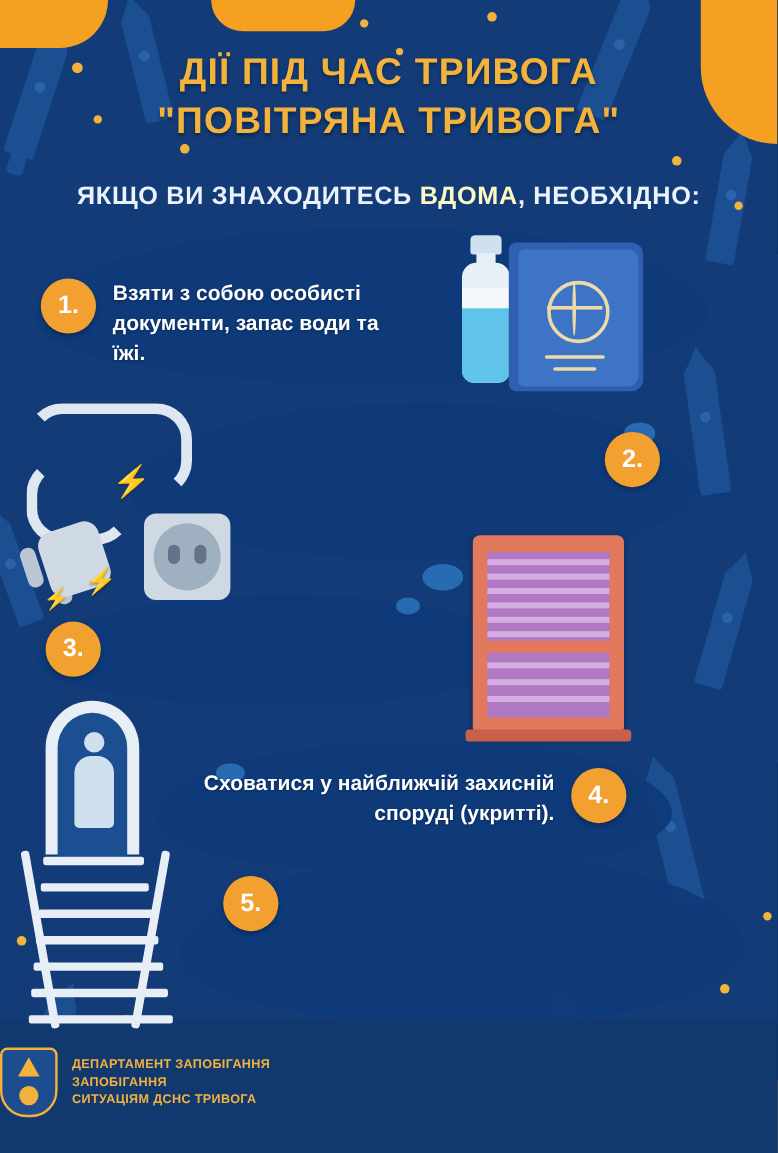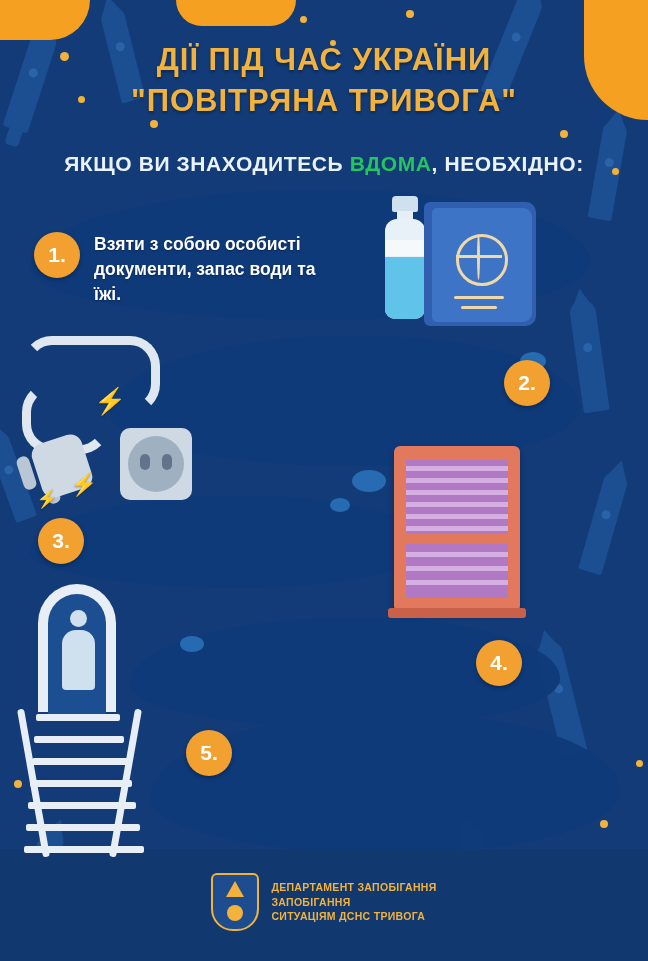--- a/index.html
+++ b/index.html
@@ -94,21 +94,21 @@
   .subtitle {
     position: absolute;
     top: 152px; left: 0; right: 0;
     text-align: center;
     font-size: 21px;
     font-weight: bold;
     color: #eaf2fb;
     letter-spacing: .6px;
     z-index: 6;
   }
-  .subtitle .hl { color: #22c55e; }
+  .subtitle .hl { color: #fef9c3; }
 
   
   .step {
     position: absolute;
     z-index: 7;
     display: flex;
     align-items: flex-start;
     gap: 14px;
   }
   .badge {
@@ -312,21 +312,21 @@
     position: absolute;
     left: 0; right: 0; bottom: 0; height: 112px;
     background: #12396f;
     z-index: 4;
   }
   .logo-wrap {
     position: absolute;
     bottom: 30px; left: 0; right: 0;
     display: flex;
     align-items: center;
-    justify-content: center;
+    justify-content: flex-start;
     gap: 12px;
     z-index: 8;
   }
   .shield {
     width: 44px; height: 54px;
     background: #1d4c8f;
     border: 2px solid #f2b23c;
     border-radius: 6px 6px 22px 22px;
     position: relative;
   }
@@ -426,21 +426,21 @@
     <div class="brush" style="left:130px; top:618px; width:430px; height:110px;"></div>
     <div class="brush" style="left:150px; top:714px; width:470px; height:140px;"></div>
 
     <div class="splash" style="left:352px; top:470px; width:34px; height:22px;"></div>
     <div class="splash" style="left:330px; top:498px; width:20px; height:14px;"></div>
     <div class="splash" style="left:520px; top:352px; width:26px; height:18px;"></div>
     <div class="splash" style="left:180px; top:636px; width:24px; height:16px;"></div>
   </div>
 
   <div class="title-wrap">
-    <div class="title-line">ДІЇ ПІД ЧАС УКРАЇНИ</div>
+    <div class="title-line">ДІЇ ПІД ЧАС ТРИВОГА</div>
     <div class="title-line">"ПОВІТРЯНА ТРИВОГА"</div>
   </div>
 
   <div class="subtitle">
     <span>ЯКЩО ВИ ЗНАХОДИТЕСЬ </span><span class="hl">ВДОМА</span><span>, НЕОБХІДНО:</span>
   </div>
 
   <div class="ill" id="bottle">
     <div class="bottle-cap"></div>
     <div class="bottle-neck"></div>
@@ -519,20 +519,21 @@
     <div class="stair" style="left:16px; top:152px; width:90px;"></div>
     <div class="stair" style="left:14px; top:174px; width:96px;"></div>
     <div class="stair" style="left:12px; top:196px; width:102px;"></div>
     <div class="stair" style="left:10px; top:218px; width:108px;"></div>
     <div class="stair" style="left:8px; top:240px; width:114px;"></div>
     <div class="stair" style="left:6px; top:262px; width:120px;"></div>
   </div>
 
   <div class="step" id="step4">
     <div class="badge">4.</div>
+    <div class="step-text">Сховатися у найближчій захисній споруді (укритті).</div>
   </div>
 
   <div class="step" id="step5">
     <div class="badge">5.</div>
   </div>
 
   <div class="footer-bar"></div>
   <div class="logo-wrap">
     <div class="shield"></div>
     <div class="logo-text">

